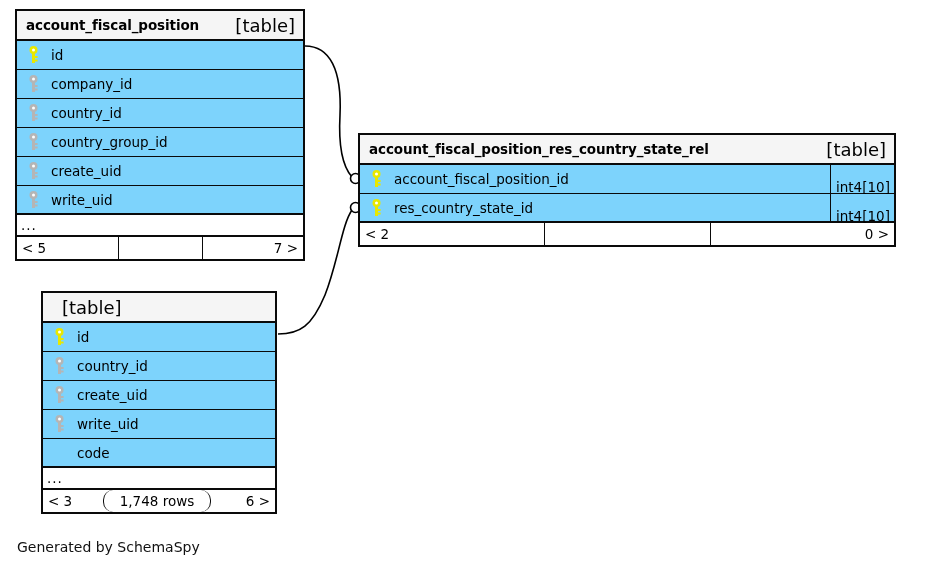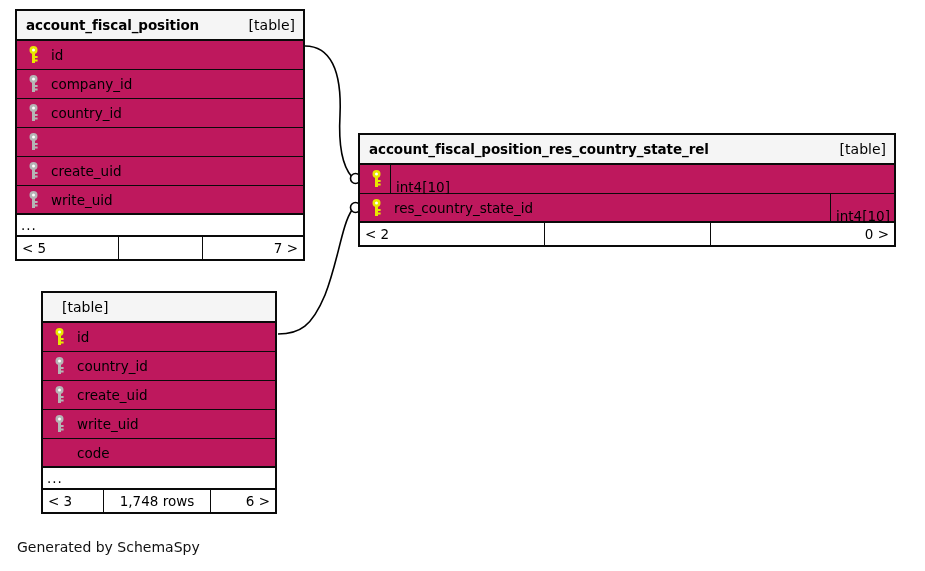--- a/index.html
+++ b/index.html
@@ -53,34 +53,35 @@
     padding: 0 8px 0 9px;
   }
   .tbl-name {
     font-weight: bold;
     font-size: 13.5px;
     color: #000000;
     white-space: nowrap;
     letter-spacing: -0.1px;
   }
   .tbl-tag {
-    font-size: 14px;
+    font-size: 18px;
     color: #000000;
     white-space: nowrap;
     margin-left: 10px;
   }
 
   
   .col-row {
     display: flex;
     align-items: center;
     height: 29px;
     box-sizing: border-box;
     border-bottom: 1px solid #0a0a0a;
-    background: #be185d;
+    background: #7dd3fc;
+    justify-content: flex-end;
   }
   .col-row.last-col {
     border-bottom: 2px solid #0a0a0a;
   }
   .col-icon {
     width: 30px;
     min-width: 30px;
     display: flex;
     align-items: center;
     justify-content: center;
@@ -223,20 +224,21 @@
     <div class="col-row">
       <span class="col-icon">
         <svg class="key-icon" width="11" height="18" viewBox="0 0 11 18">
           <circle cx="5.5" cy="4" r="4" fill="#b5b5b5"></circle>
           <circle cx="5.5" cy="4" r="1.5" fill="#ffffff"></circle>
           <rect x="4" y="6" width="3" height="11" fill="#b5b5b5"></rect>
           <rect x="7" y="10" width="2.6" height="2" fill="#b5b5b5"></rect>
           <rect x="7" y="13.5" width="2.6" height="2" fill="#b5b5b5"></rect>
         </svg>
       </span>
+      <span class="col-name">country_group_id</span>
     </div>
 
     <div class="col-row">
       <span class="col-icon">
         <svg class="key-icon" width="11" height="18" viewBox="0 0 11 18">
           <circle cx="5.5" cy="4" r="4" fill="#b5b5b5"></circle>
           <circle cx="5.5" cy="4" r="1.5" fill="#ffffff"></circle>
           <rect x="4" y="6" width="3" height="11" fill="#b5b5b5"></rect>
           <rect x="7" y="10" width="2.6" height="2" fill="#b5b5b5"></rect>
           <rect x="7" y="13.5" width="2.6" height="2" fill="#b5b5b5"></rect>
@@ -277,20 +279,21 @@
     <div class="col-row">
       <span class="col-icon">
         <svg class="key-icon" width="11" height="18" viewBox="0 0 11 18">
           <circle cx="5.5" cy="4" r="4" fill="#e8e800"></circle>
           <circle cx="5.5" cy="4" r="1.5" fill="#ffffff"></circle>
           <rect x="4" y="6" width="3" height="11" fill="#e8e800"></rect>
           <rect x="7" y="10" width="2.6" height="2" fill="#e8e800"></rect>
           <rect x="7" y="13.5" width="2.6" height="2" fill="#e8e800"></rect>
         </svg>
       </span>
+      <span class="col-name">account_fiscal_position_id</span>
       <span class="col-type" style="width:64px;">int4[10]</span>
     </div>
 
     <div class="col-row last-col">
       <span class="col-icon">
         <svg class="key-icon" width="11" height="18" viewBox="0 0 11 18">
           <circle cx="5.5" cy="4" r="4" fill="#e8e800"></circle>
           <circle cx="5.5" cy="4" r="1.5" fill="#ffffff"></circle>
           <rect x="4" y="6" width="3" height="11" fill="#e8e800"></rect>
           <rect x="7" y="10" width="2.6" height="2" fill="#e8e800"></rect>
@@ -368,20 +371,20 @@
 
     <div class="col-row last-col">
       <span class="col-icon"></span>
       <span class="col-name">code</span>
     </div>
 
     <div class="ellipsis-row">...</div>
 
     <div class="tbl-footer">
       <div class="foot-cell foot-left" style="width:60px;">&lt; 3</div>
-      <div class="foot-cell foot-mid" style="width:108px;">1,748 rows</div>
+      <div class="foot-cell foot-mid" style="width:108px;border-radius:10px;">1,748 rows</div>
       <div class="foot-cell foot-right" style="flex:1;">6 &gt;</div>
     </div>
   </div>
 
   <div id="caption">Generated by SchemaSpy</div>
 
 </div>
 
 </body></html>

